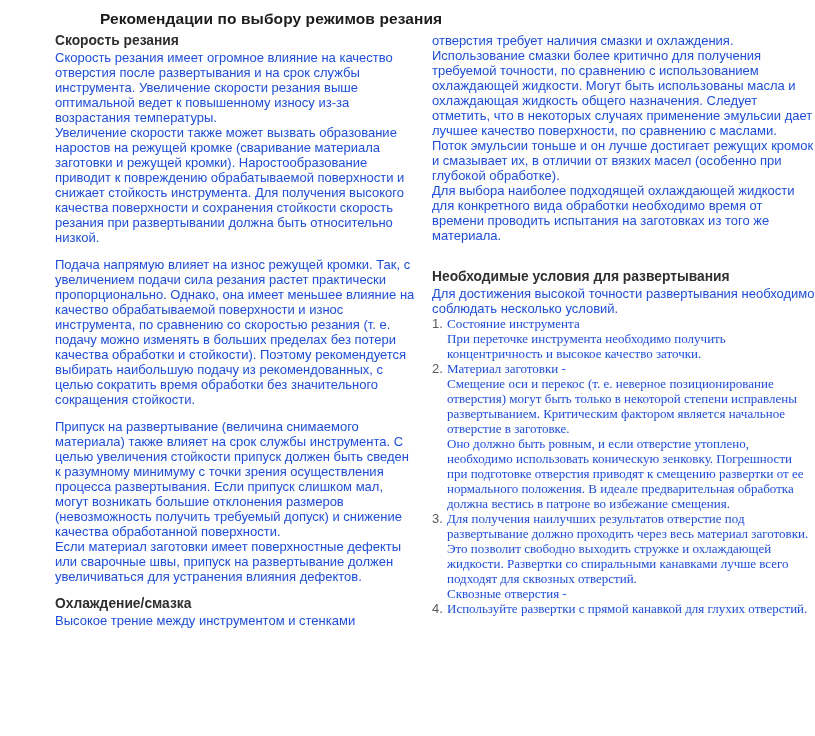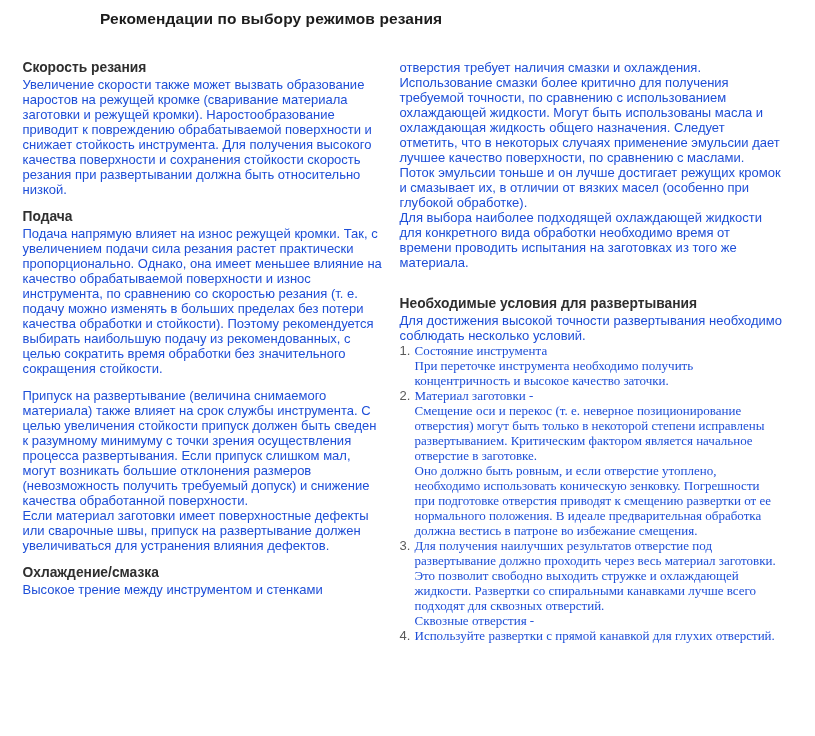--- a/index.html
+++ b/index.html
@@ -22,22 +22,21 @@
   }
   .doc-title {
     margin: 0 0 0 45px;
     font-size: 15.5px;
     font-weight: bold;
     color: #1c1c1c;
     letter-spacing: 0.1px;
   }
   .columns {
     display: flex;
-    margin-top: 32px;
-    justify-content: center;
+    margin-top: 5px;
   }
   .col-left {
     width: 362px;
     margin-right: 15px;
     flex: none;
   }
   .col-right {
     width: 383px;
     flex: none;
   }
@@ -74,25 +73,25 @@
 <div class="doc">
 
   <h1 class="doc-title">Рекомендации по выбору режимов резания</h1>
 
   <div class="columns">
 
     <div class="col-left">
 
       <div class="section">
         <h2 class="sec-heading">Скорость резания</h2>
+        <p class="body-text">Скорость резания имеет огромное влияние на качество отверстия после развертывания и на срок службы инструмента. Увеличение скорости резания выше оптимальной ведет к повышенному износу из-за возрастания температуры.</p>
         <p class="body-text">Увеличение скорости также может вызвать образование наростов на режущей кромке (сваривание материала заготовки и режущей кромки). Наростообразование приводит к повреждению обрабатываемой поверхности и снижает стойкость инструмента. Для получения высокого качества поверхности и сохранения стойкости скорость резания при развертывании должна быть относительно низкой.</p>
       </div>
 
       <div class="section">
-        <h2 class="sec-heading">Подача</h2>
         <p class="body-text">Подача напрямую влияет на износ режущей кромки. Так, с увеличением подачи сила резания растет практически пропорционально. Однако, она имеет меньшее влияние на качество обрабатываемой поверхности и износ инструмента, по сравнению со скоростью резания (т. е. подачу можно изменять в больших пределах без потери качества обработки и стойкости). Поэтому рекомендуется выбирать наибольшую подачу из рекомендованных, с целью сократить время обработки без значительного сокращения стойкости.</p>
       </div>
 
       <div class="section">
         <p class="body-text">Припуск на развертывание (величина снимаемого материала) также влияет на срок службы инструмента. С целью увеличения стойкости припуск должен быть сведен к разумному минимуму с точки зрения осуществления процесса развертывания. Если припуск слишком мал, могут возникать большие отклонения размеров (невозможность получить требуемый допуск) и снижение качества обработанной поверхности.</p>
         <p class="body-text">Если материал заготовки имеет поверхностные дефекты или сварочные швы, припуск на развертывание должен увеличиваться для устранения влияния дефектов.</p>
       </div>
 
       <div class="section">
         <h2 class="sec-heading">Охлаждение/смазка</h2>

